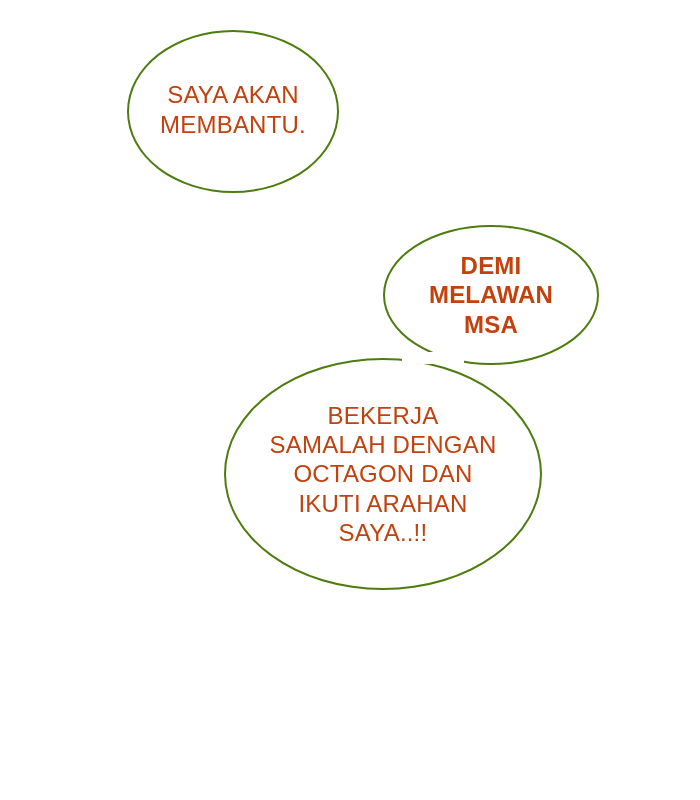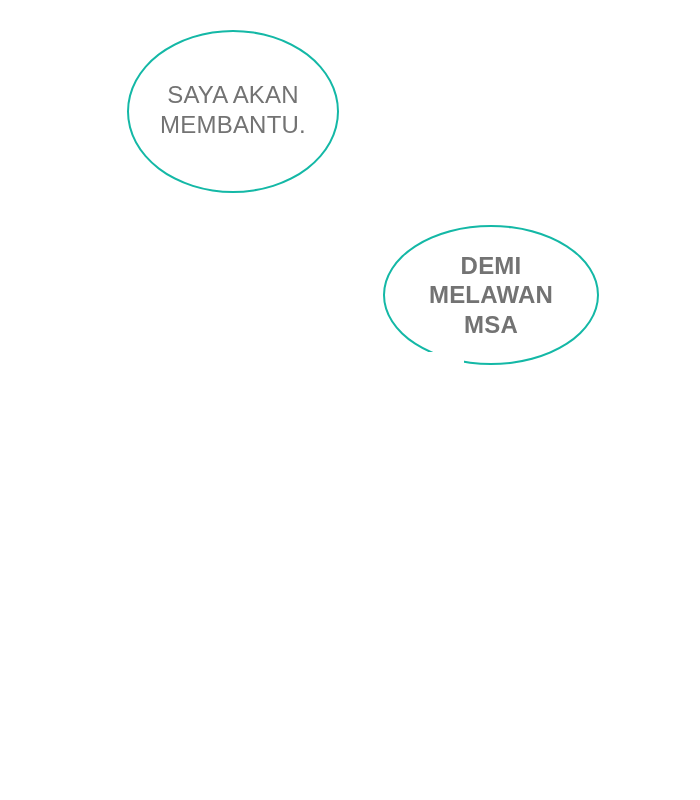--- a/index.html
+++ b/index.html
@@ -18,28 +18,28 @@
 
   .page {
     position: absolute;
     inset: 0;
     background: #ffffff;
   }
 
   .bubble {
     position: absolute;
     box-sizing: border-box;
-    border: 2px solid #14b8a6;
+    border: 2px solid #4d7c0f;
     background: #ffffff;
     display: flex;
     align-items: center;
     justify-content: center;
     text-align: center;
     line-height: 1.22;
-    color: #737373;
+    color: #c2410c;
     letter-spacing: 0.2px;
     white-space: pre-line;
   }
 
   
   #bubble-1 {
     left: 127px;
     top: 30px;
     width: 212px;
     height: 163px;
@@ -100,14 +100,21 @@
   </div>
 
   <div class="bubble" id="bubble-2">
     <span class="bubble-text">DEMI
 MELAWAN
 MSA</span>
   </div>
 
   <div class="seam" id="seam-1"></div>
 
+  <div class="bubble" id="bubble-3">
+    <span class="bubble-text">BEKERJA
+SAMALAH DENGAN
+OCTAGON DAN
+IKUTI ARAHAN
+SAYA..!!</span>
+  </div>
 
 </div>
 
 </body></html>

